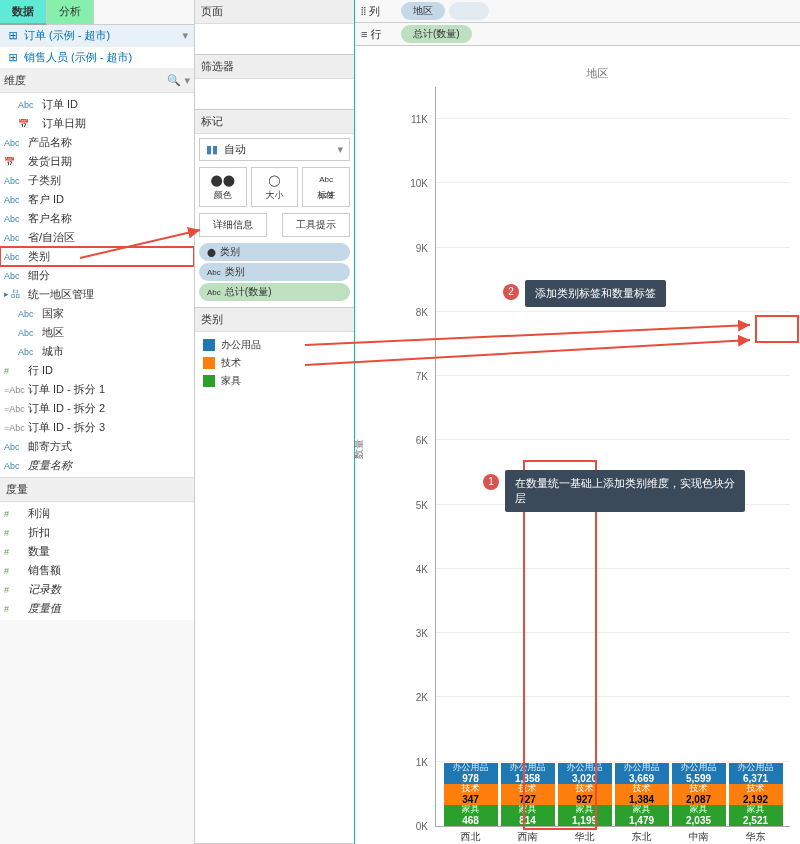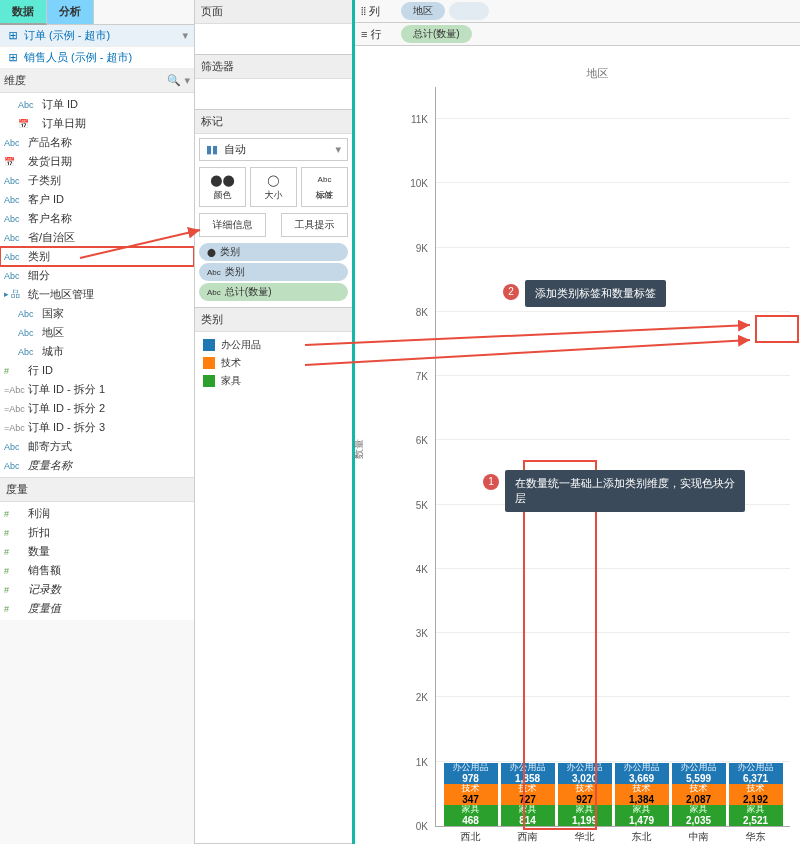--- a/index.html
+++ b/index.html
@@ -4,21 +4,21 @@
 <style>
 * { box-sizing: border-box; margin: 0; padding: 0; font-family: Arial, "Microsoft YaHei", sans-serif; font-size: 11px; }
 body { background: #fff; width: 800px; height: 844px; overflow: hidden; color: #333; position: relative; }
 
 .app { display: flex; height: 100%; }
 
 
 .sidebar-left { width: 195px; border-right: 1px solid #ccc; background: #f8f8f8; display: flex; flex-direction: column; }
 
 .tabs-top { display: flex; border-bottom: 1px solid #ccc; }
-.tab { padding: 4px 12px; cursor: pointer; border-right: 1px solid #ccc; background: #7dd3fc; font-weight: bold; }
+.tab { padding: 4px 12px; cursor: pointer; border-right: 1px solid #ccc; background: #86efac; }
 .tab.active { background: #5eead4; font-weight: bold; border-bottom: 2px solid #a3a3a3; margin-bottom: -1px; }
 
 .conn-row { display: flex; align-items: center; padding: 3px 6px; background: #fff; border-bottom: 1px solid #eee; cursor: pointer; }
 .conn-row .icon { width: 14px; text-align: center; margin-right: 4px; color: #0070ba; }
 .conn-row .label { color: #0070ba; }
 .conn-row.selected { background: #e8f0f8; }
 .caret { margin-left: auto; color: #888; }
 
 .section-label { font-weight: normal; padding: 4px 4px; background: #f0f0f0; border-bottom: 1px solid #ddd; display: flex; align-items: center; }
 .search-icon { margin-left: auto; color: #888; cursor: pointer; }
@@ -27,21 +27,21 @@
 .tree-item { display: flex; align-items: center; padding: 2px 4px; cursor: pointer; white-space: nowrap; }
 .tree-item.indent1 { padding-left: 18px; }
 .tree-item .typ { width: 24px; color: #3a87ad; font-size: 9px; text-align: left; }
 .tree-item .typ.num { color: #5fa04e; }
 .tree-item .typ.calc { color: #888; }
 .tree-item.highlight { outline: 2px solid #e74c3c; outline-offset: -1px; }
 
 .measures-label { font-weight: normal; padding: 4px 6px; background: #f0f0f0; border-top: 1px solid #ddd; border-bottom: 1px solid #ddd; }
 
 
-.sidebar-mid { width: 160px; border-right: 3px solid #14b8a6; display: flex; flex-direction: column; }
+.sidebar-mid { width: 160px; border-right: 1px solid #14b8a6; display: flex; flex-direction: column; }
 .panel { border-bottom: 1px solid #ccc; }
 .panel-title { background: #eee; padding: 4px 6px; font-weight: normal; border-bottom: 1px solid #ddd; }
 .panel-body { padding: 4px; min-height: 30px; }
 
 .marks-type { display: flex; align-items: center; border: 1px solid #ccc; padding: 3px 6px; margin-bottom: 6px; cursor: pointer; }
 .marks-type .icon { color: #4682b4; margin-right: 6px; }
 .marks-type .dd { margin-left: auto; color: #888; }
 
 .marks-grid { display: flex; gap: 4px; margin-bottom: 6px; }
 .mark-btn { flex: 1; border: 1px solid #ccc; padding: 4px 2px; text-align: center; cursor: pointer; }

